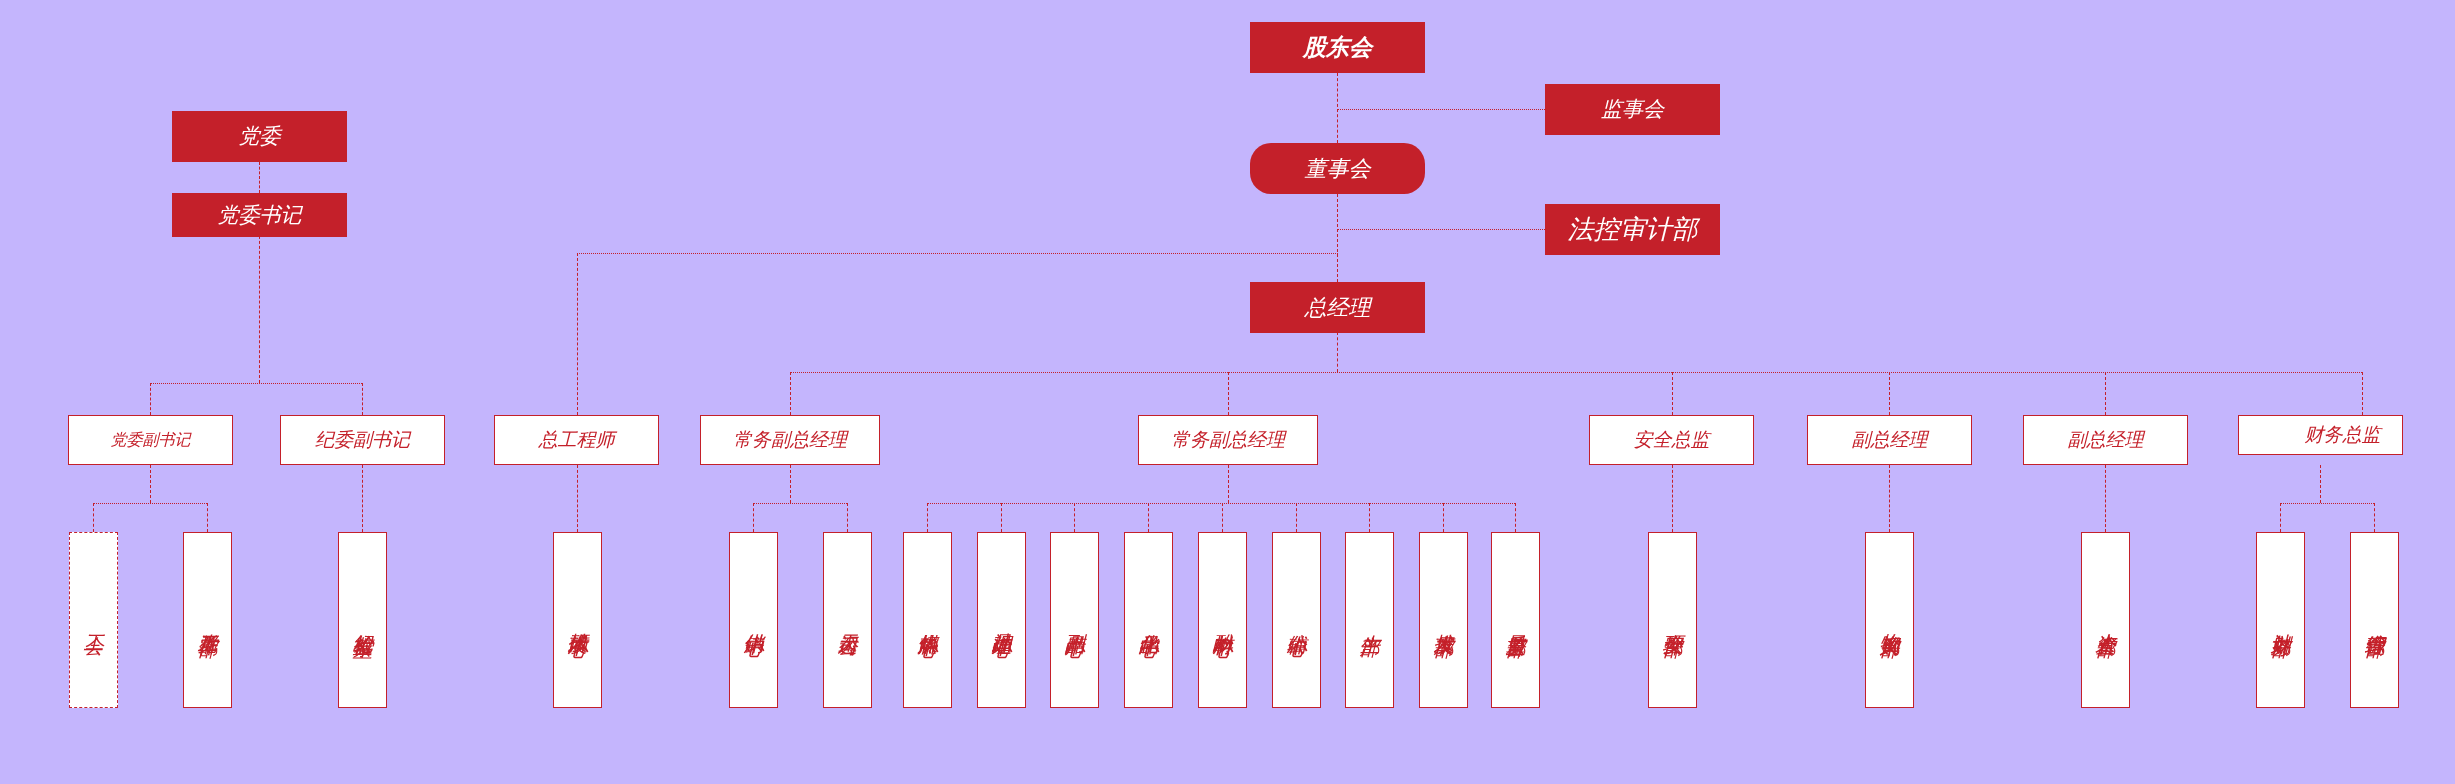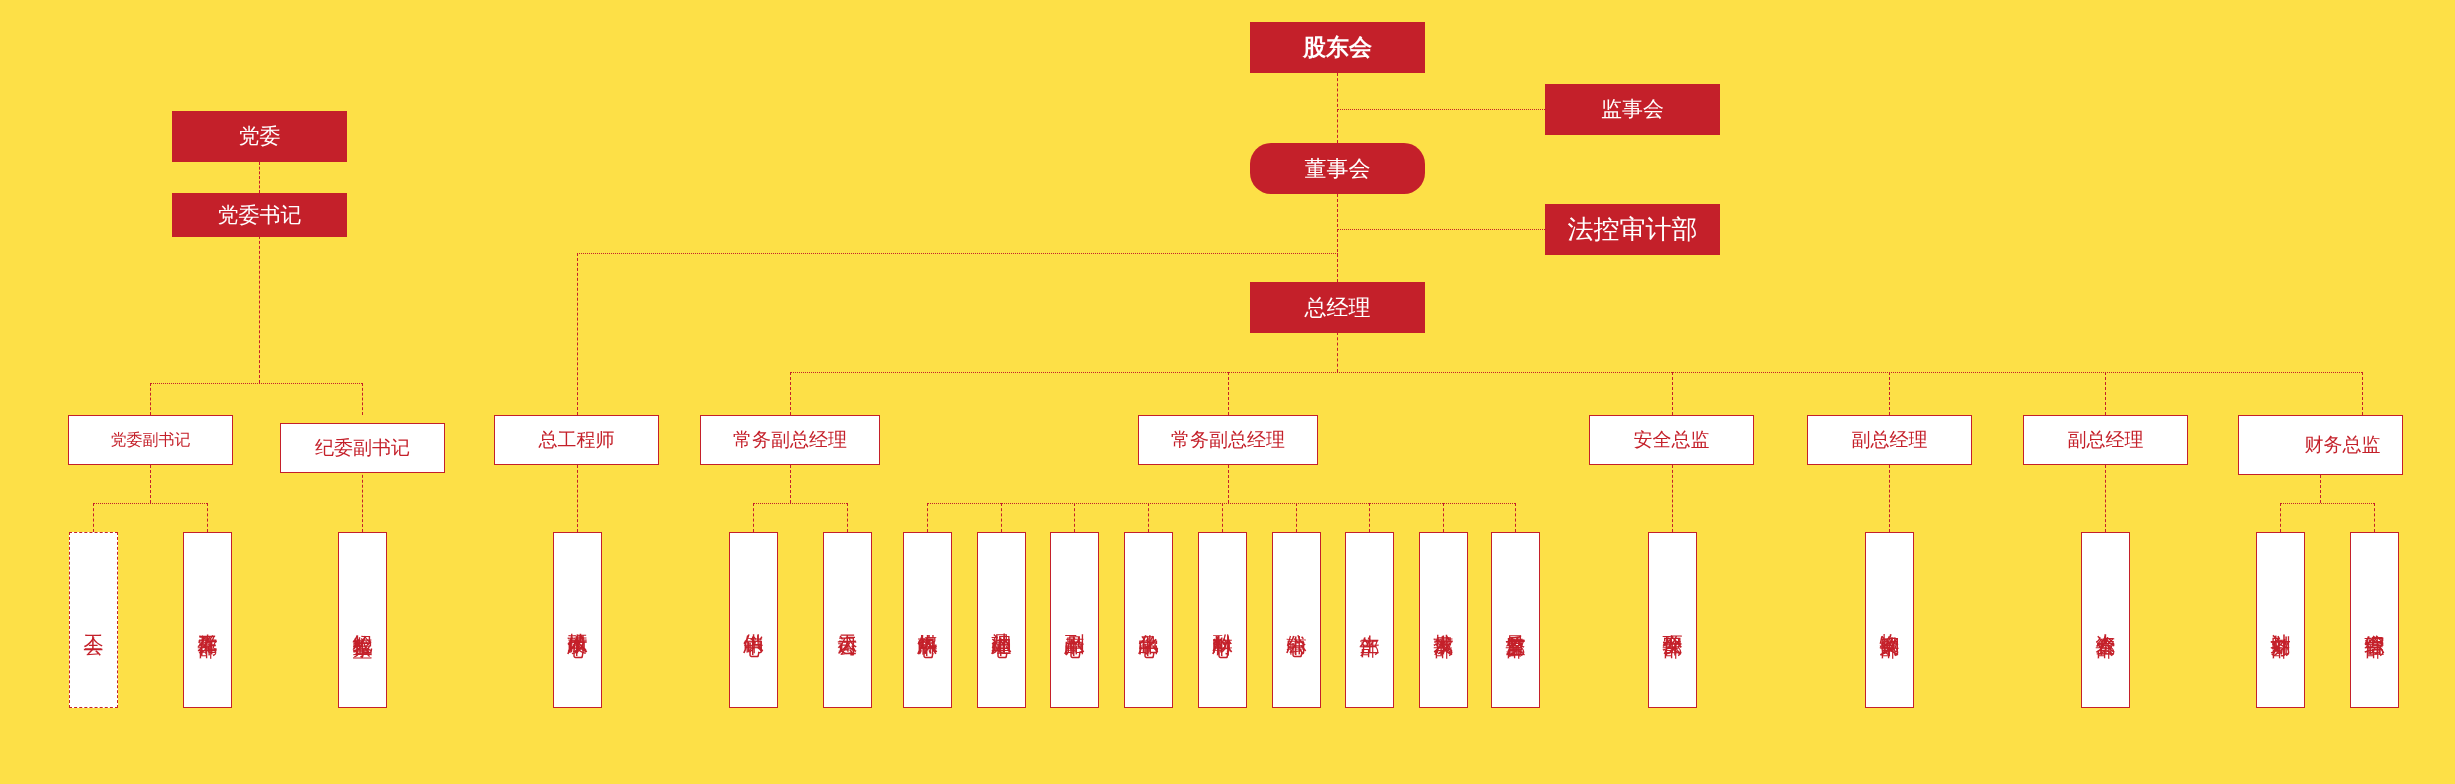--- a/index.html
+++ b/index.html
@@ -5,22 +5,23 @@
 <style>
   html,body{margin:0;padding:0;background:#ffffff;}
   body{
     font-family:"Liberation Sans","DejaVu Sans",sans-serif;
     -webkit-font-smoothing:antialiased;
   }
   #stage{
     position:relative;
     width:2455px;
     height:784px;
-    background:#fde047;
+    background:#c4b5fd;
     overflow:hidden;
+    font-style:italic;
   }
 
   
   .node{
     position:absolute;
     box-sizing:border-box;
     display:flex;
     align-items:center;
     justify-content:center;
     text-align:center;
@@ -143,35 +144,35 @@
   <div class="node filled" style="left:1545px;top:204px;width:175px;height:51px;font-size:26px;">法控审计部</div>
 
   <div class="node filled" style="left:172px;top:111px;width:175px;height:51px;font-size:21px;">党委</div>
 
   <div class="node filled" style="left:1250px;top:282px;width:175px;height:51px;font-size:22px;">总经理</div>
 
   <div class="node filled" style="left:172px;top:193px;width:175px;height:44px;font-size:21px;">党委书记</div>
 
   <div class="node outlined" style="left:68px;top:415px;width:165px;height:50px;font-size:16px;">党委副书记</div>
 
-  <div class="node outlined" style="left:280px;top:415px;width:165px;height:50px;font-size:19px;margin-top:8px;">纪委副书记</div>
+  <div class="node outlined" style="left:280px;top:415px;width:165px;height:50px;font-size:19px;">纪委副书记</div>
 
   <div class="node outlined" style="left:494px;top:415px;width:165px;height:50px;font-size:19px;">总工程师</div>
 
   <div class="node outlined" style="left:700px;top:415px;width:180px;height:50px;font-size:19px;">常务副总经理</div>
 
   <div class="node outlined" style="left:1138px;top:415px;width:180px;height:50px;font-size:19px;">常务副总经理</div>
 
   <div class="node outlined" style="left:1589px;top:415px;width:165px;height:50px;font-size:19px;">安全总监</div>
 
   <div class="node outlined" style="left:1807px;top:415px;width:165px;height:50px;font-size:19px;">副总经理</div>
 
   <div class="node outlined" style="left:2023px;top:415px;width:165px;height:50px;font-size:19px;">副总经理</div>
 
-  <div class="node outlined" style="left:2238px;top:415px;width:165px;height:60px;font-size:19px;padding-left:44px;">财务总监</div>
+  <div class="node outlined" style="left:2238px;top:415px;width:165px;height:40px;font-size:19px;padding-left:44px;">财务总监</div>
 
   <div class="node outlined dashed vert" style="left:69px;top:532px;width:49px;height:176px;font-size:20px;">工会</div>
 
   <div class="node outlined vert" style="left:183px;top:532px;width:49px;height:176px;font-size:20px;">党群工作部</div>
 
   <div class="node outlined vert" style="left:338px;top:532px;width:49px;height:176px;font-size:20px;">纪检监察室</div>
 
   <div class="node outlined vert" style="left:553px;top:532px;width:49px;height:176px;font-size:20px;">技术研发中心</div>
 
   <div class="node outlined vert" style="left:729px;top:532px;width:49px;height:176px;font-size:20px;">供销中心</div>

